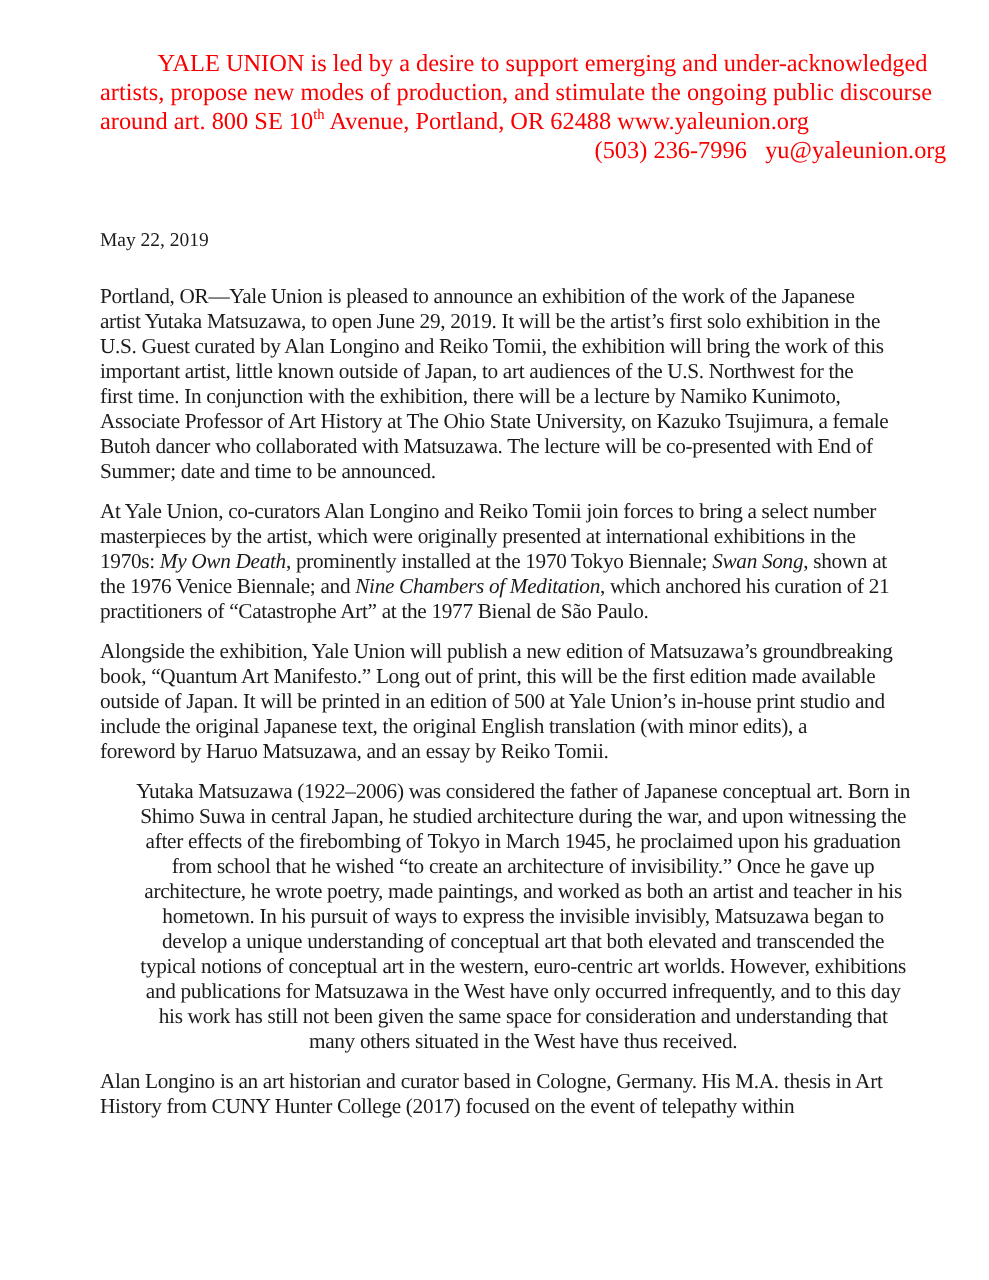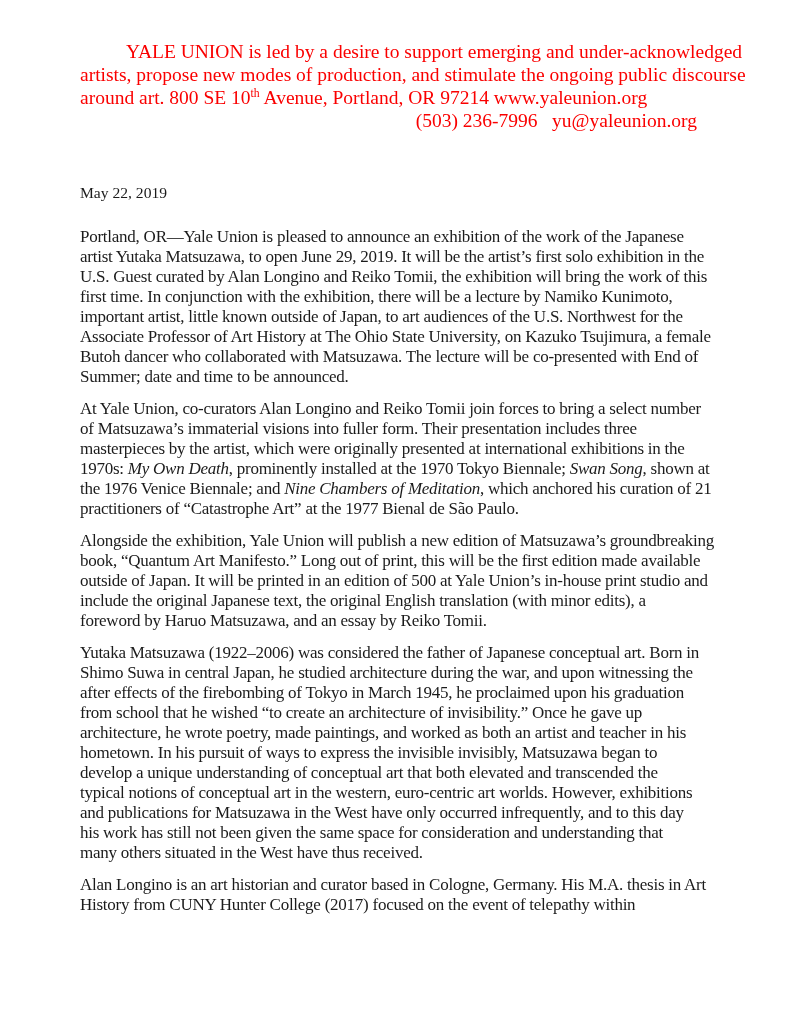--- a/index.html
+++ b/index.html
@@ -1,70 +1,69 @@
 <!DOCTYPE html>
 <html><head>
 <meta charset="utf-8">
 <style>
   html,body{margin:0;padding:0;background:#ffffff;}
   .page{
     position:relative;
     width:791px;height:1024px;
     background:#ffffff;
     box-sizing:border-box;
-    padding:40px 94px 0 80px;
+    padding:40px 34px 0 80px;
     overflow:hidden;
     font-family:"Liberation Serif", serif;
   }
   
   .letterhead{font-size:19.5px;line-height:23px;}
   .h-line{white-space:pre;}
   .h-line.indent{padding-left:46px;}
   .h-line.right{text-align:right;}
   sup{font-size:0.6em;vertical-align:super;line-height:0;}
   
   .release{margin-top:50px;font-size:15.6px;line-height:21px;}
   .release div{white-space:pre;}
   
   .body-copy{margin-top:24px;font-size:17px;line-height:20px;letter-spacing:-0.25px;}
   .para{margin:0 0 12px 0;}
-  .para.extra-gap{margin-top:0;}
+  .para.extra-gap{margin-top:0;text-align:center;}
   .line{white-space:pre;}
   i{}
 </style>
 </head>
 <body>
 
 <div class="page" style="background: rgb(255, 255, 255); color: rgb(27, 27, 27);">
 
   <div class="letterhead" style="color: rgb(250, 0, 0);">
       <div class="h-line indent"><span>YALE UNION is led by a desire to support emerging and under-acknowledged</span></div>
       <div class="h-line"><span>artists, propose new modes of production, and stimulate the ongoing public discourse</span></div>
-      <div class="h-line"><span>around art. 800 SE 10</span><sup>th</sup><span> Avenue, Portland, OR 97214 www.yaleunion.org</span></div>
+      <div class="h-line"><span>around art. 800 SE 10</span><sup>th</sup><span> Avenue, Portland, OR 62488 www.yaleunion.org</span></div>
       <div class="h-line right"><span>(503) 236-7996   yu@yaleunion.org</span></div>
     </div>
 
   <div class="release">
     <div>May 22, 2019</div>
   </div>
 
   <div class="body-copy">
       <div class="para">
         <div class="line"><span>Portland, OR—Yale Union is pleased to announce an exhibition of the work of the Japanese</span></div>
         <div class="line"><span>artist Yutaka Matsuzawa, to open June 29, 2019. It will be the artist’s first solo exhibition in the</span></div>
         <div class="line"><span>U.S. Guest curated by Alan Longino and Reiko Tomii, the exhibition will bring the work of this</span></div>
+        <div class="line"><span>important artist, little known outside of Japan, to art audiences of the U.S. Northwest for the</span></div>
         <div class="line"><span>first time. In conjunction with the exhibition, there will be a lecture by Namiko Kunimoto,</span></div>
-        <div class="line"><span>important artist, little known outside of Japan, to art audiences of the U.S. Northwest for the</span></div>
         <div class="line"><span>Associate Professor of Art History at The Ohio State University, on Kazuko Tsujimura, a female</span></div>
         <div class="line"><span>Butoh dancer who collaborated with Matsuzawa. The lecture will be co-presented with End of</span></div>
         <div class="line"><span>Summer; date and time to be announced.</span></div>
       </div>
       <div class="para">
         <div class="line"><span>At Yale Union, co-curators Alan Longino and Reiko Tomii join forces to bring a select number</span></div>
-        <div class="line"><span>of Matsuzawa’s immaterial visions into fuller form. Their presentation includes three</span></div>
         <div class="line"><span>masterpieces by the artist, which were originally presented at international exhibitions in the</span></div>
         <div class="line"><span>1970s: </span><i>My Own Death</i><span>, prominently installed at the 1970 Tokyo Biennale; </span><i>Swan Song</i><span>, shown at</span></div>
         <div class="line"><span>the 1976 Venice Biennale; and </span><i>Nine Chambers of Meditation</i><span>, which anchored his curation of 21</span></div>
         <div class="line"><span>practitioners of “Catastrophe Art” at the 1977 Bienal de São Paulo.</span></div>
       </div>
       <div class="para">
         <div class="line"><span>Alongside the exhibition, Yale Union will publish a new edition of Matsuzawa’s groundbreaking</span></div>
         <div class="line"><span>book, “Quantum Art Manifesto.” Long out of print, this will be the first edition made available</span></div>
         <div class="line"><span>outside of Japan. It will be printed in an edition of 500 at Yale Union’s in-house print studio and</span></div>
         <div class="line"><span>include the original Japanese text, the original English translation (with minor edits), a</span></div>

